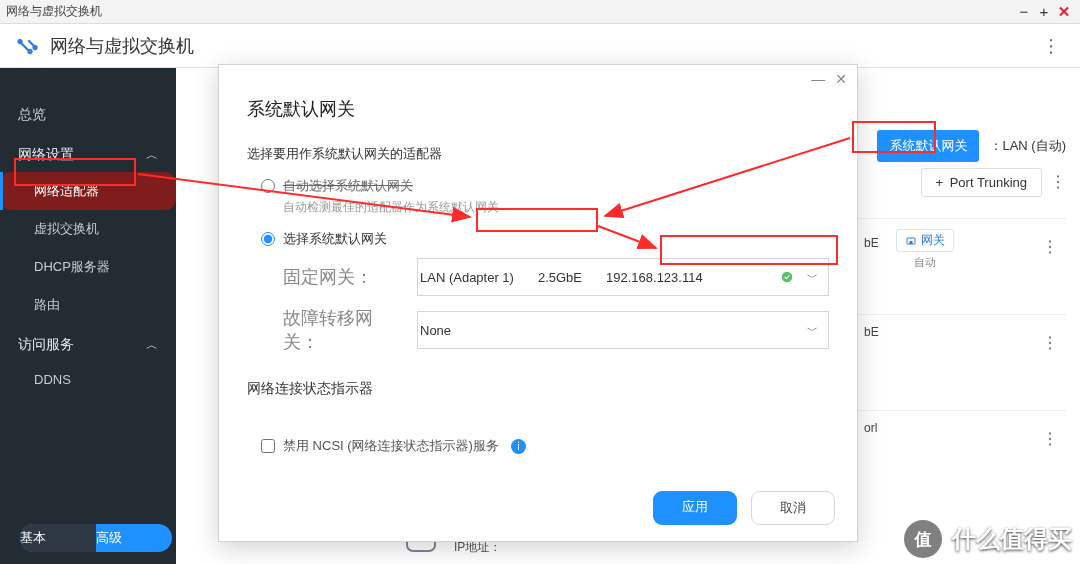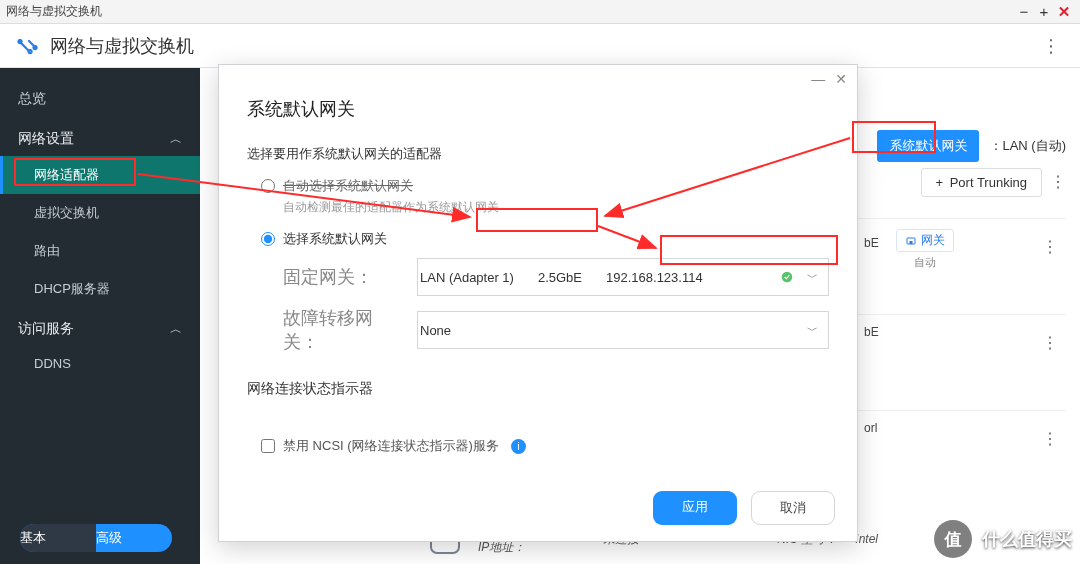--- a/index.html
+++ b/index.html
@@ -11,25 +11,25 @@
     .titlebar .wc.close { color: #d23; font-weight: bold; }
 
     .appheader { height: 44px; background: #fff; display: flex; align-items: center; padding: 0 14px; border-bottom: 1px solid #e3e3e3; }
     .appheader .logo { width: 26px; height: 26px; margin-right: 10px; display: flex; align-items: center; justify-content: center; }
     .appheader .logo svg { fill: #2b7de9; }
     .appheader .apptitle { font-size: 18px; color: #333; flex: 1; }
     .appheader .more { font-size: 18px; color: #666; padding: 0 6px; cursor: pointer; }
 
     .mainarea { position: absolute; top: 68px; left: 0; right: 0; bottom: 0; display: flex; }
 
-    .sidebar { width: 200px; background: #232b33; color: #c7cdd4; padding-top: 12px; position: relative; }
+    .sidebar { width: 176px; background: #232b33; color: #c7cdd4; padding-top: 28px; position: relative; }
     .sidebar .item { padding: 10px 18px; font-size: 14px; cursor: pointer; display: flex; align-items: center; justify-content: space-between; }
     .sidebar .group { font-size: 14px; padding: 12px 18px 8px; display: flex; justify-content: space-between; align-items: center; color: #e8ecef; }
     .sidebar .sub { padding-left: 34px; font-size: 13px; }
-    .sidebar .item.active { background: #0f766e; color: #fff; position: relative; }
+    .sidebar .item.active { background: #7f1d1d; color: #fff; position: relative; border-radius: 11px; }
     .sidebar .item.active::before { content: ""; position: absolute; left: 0; top: 0; bottom: 0; width: 3px; background: #1e90ff; }
     .sidebar .chev { font-size: 12px; }
 
     .toggle-wrap { position: absolute; bottom: 12px; left: 20px; display: flex; background: #1e90ff; border-radius: 16px; overflow: hidden; width: 152px; height: 28px; }
     .toggle-wrap .half { flex: 1; line-height: 28px; font-size: 13px; color: #fff; cursor: pointer; }
     .toggle-wrap .half.basic { background: #2e3945; }
 
     .rightpane { flex: 1; position: relative; background: #fff; }
 
     .topstrip { position: absolute; top: 62px; right: 14px; display: flex; align-items: center; gap: 10px; }
@@ -39,21 +39,21 @@
     .pt-more { position: absolute; top: 104px; right: 14px; font-size: 16px; color: #666; cursor: pointer; }
 
     .card-frag { position: absolute; right: 14px; width: 210px; background: #fff; border-top: 1px solid #eee; padding: 10px 8px; font-size: 12px; color: #444; }
     .card-frag .more { position: absolute; right: 8px; top: 18px; font-size: 16px; color: #666; cursor: pointer; }
     .card-frag.c1 { top: 150px; height: 54px; }
     .card-frag.c2 { top: 246px; height: 54px; }
     .card-frag.c3 { top: 342px; height: 54px; }
     .gw-badge { display: inline-flex; align-items: center; gap: 4px; background: #fff; border: 1px solid #dbe6f5; border-radius: 3px; padding: 2px 8px; color: #2b7de9; font-size: 12px; }
     .gw-auto { color: #888; font-size: 11px; margin-top: 3px; margin-left: 6px; }
 
-    .bottom-row { position: absolute; bottom: 8px; left: 230px; right: 14px; display: flex; align-items: center; font-size: 12px; color: #555; gap: 18px; font-style: italic; }
+    .bottom-row { position: absolute; bottom: 8px; left: 230px; right: 14px; display: flex; align-items: flex-start; font-size: 12px; color: #555; gap: 18px; }
     .adapter-ico { width: 30px; height: 30px; border: 2px solid #7c8795; border-radius: 7px; color: #9aa3ad; font-size: 9px; display: flex; align-items: center; justify-content: center; }
 
     
     .modal { position: absolute; left: 218px; top: 64px; width: 640px; height: 478px; background: #fff; border: 1px solid #d0d2d6; box-shadow: 0 6px 24px rgba(0,0,0,0.18); z-index: 50; }
     .modal-head { display: flex; justify-content: flex-end; padding: 6px 10px; gap: 10px; color: #888; }
     .modal-head span { cursor: pointer; font-size: 14px; }
     .modal-body { padding: 4px 28px 20px 28px; }
     .modal-title { font-size: 18px; color: #222; margin-bottom: 24px; }
     .sec-label { font-size: 13px; color: #333; margin-bottom: 14px; }
     .radio-row { display: flex; align-items: center; gap: 8px; margin: 8px 0 4px 14px; }
@@ -79,21 +79,21 @@
     .btn.primary { background: #1e90ff; color: #fff; }
     .btn.secondary { background: #fff; border: 1px solid #d4d6da; color: #444; }
 
     
     .anno { position: absolute; border: 2px solid #ff2a2a; pointer-events: none; z-index: 80; }
     .arrow-svg { position: absolute; z-index: 79; pointer-events: none; }
 
     
     .watermark { position: absolute; right: 8px; bottom: 6px; display: flex; align-items: center; gap: 10px; color: #fff; z-index: 200; }
     .wm-badge { width: 38px; height: 38px; border-radius: 50%; background: rgba(60,60,60,0.65); display: flex; align-items: center; justify-content: center; font-size: 17px; font-weight: bold; color: #fff; }
-    .wm-text { font-size: 18px; font-weight: 600; text-shadow: 0 1px 3px rgba(0,0,0,0.8); color: #fff; }
+    .wm-text { font-size: 24px; font-weight: 600; text-shadow: 0 1px 3px rgba(0,0,0,0.8); color: #fff; }
   </style>
 </head>
 <body>
 
 <div class="titlebar">
   <span class="title">网络与虚拟交换机</span>
   <span class="wc">−</span>
   <span class="wc">+</span>
   <span class="wc close">✕</span>
 </div>
@@ -118,24 +118,24 @@
       <span>网络设置</span>
       <span class="chev">︿</span>
     </div>
     <div class="item sub active">
       <span>网络适配器</span>
     </div>
     <div class="item sub">
       <span>虚拟交换机</span>
     </div>
     <div class="item sub">
+      <span>DHCP服务器</span>
+    </div>
+    <div class="item sub">
       <span>路由</span>
-    </div>
-    <div class="item sub">
-      <span>DHCP服务器</span>
     </div>
     <div class="group">
       <span>访问服务</span>
       <span class="chev">︿</span>
     </div>
     <div class="item sub">
       <span>DDNS</span>
     </div>
 
     <div class="toggle-wrap">

